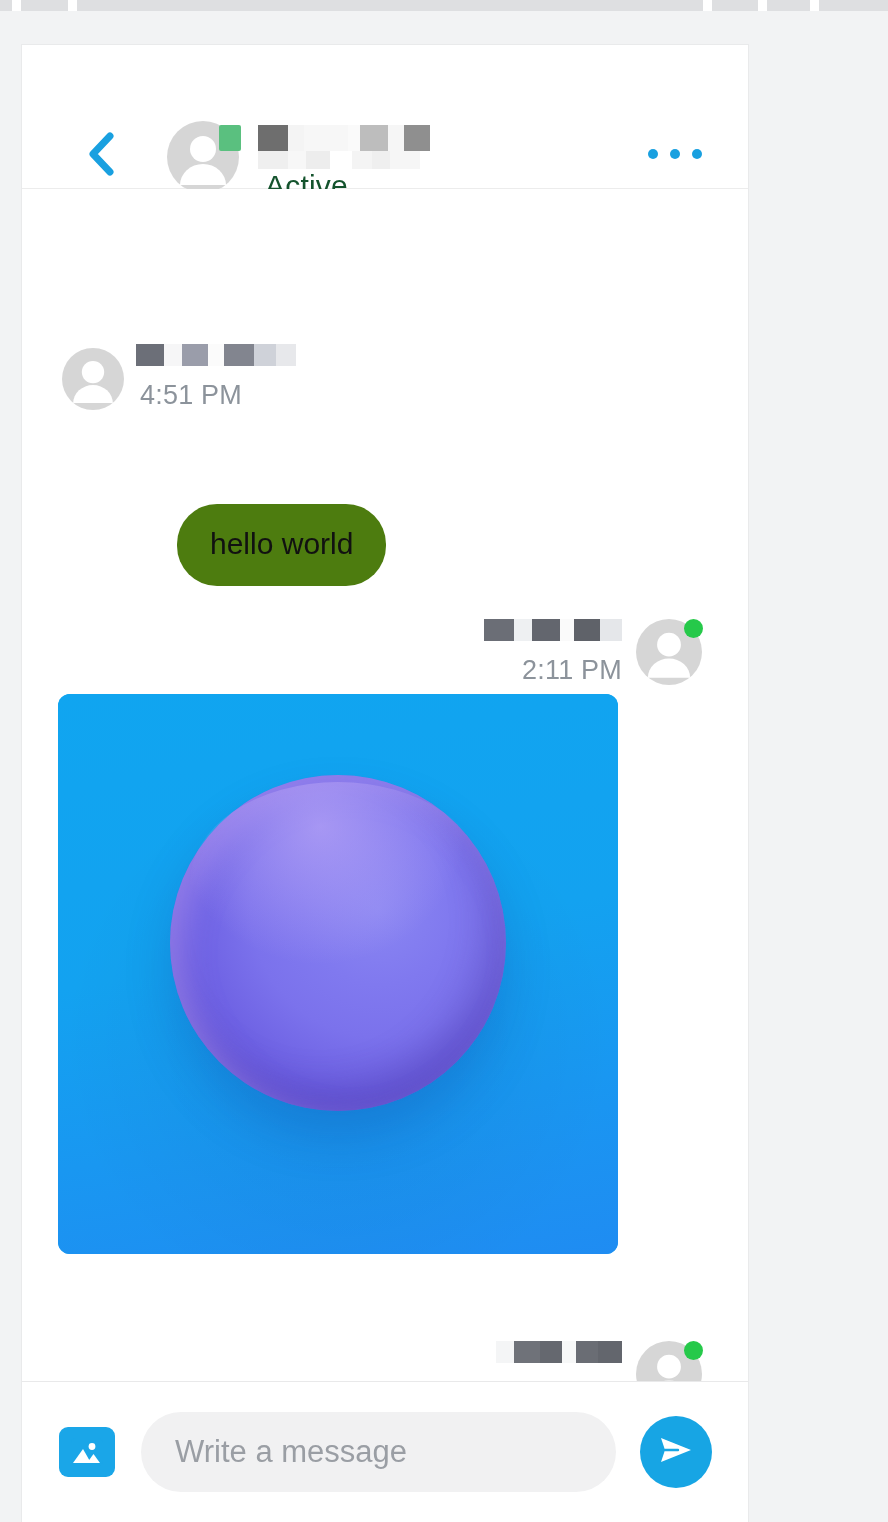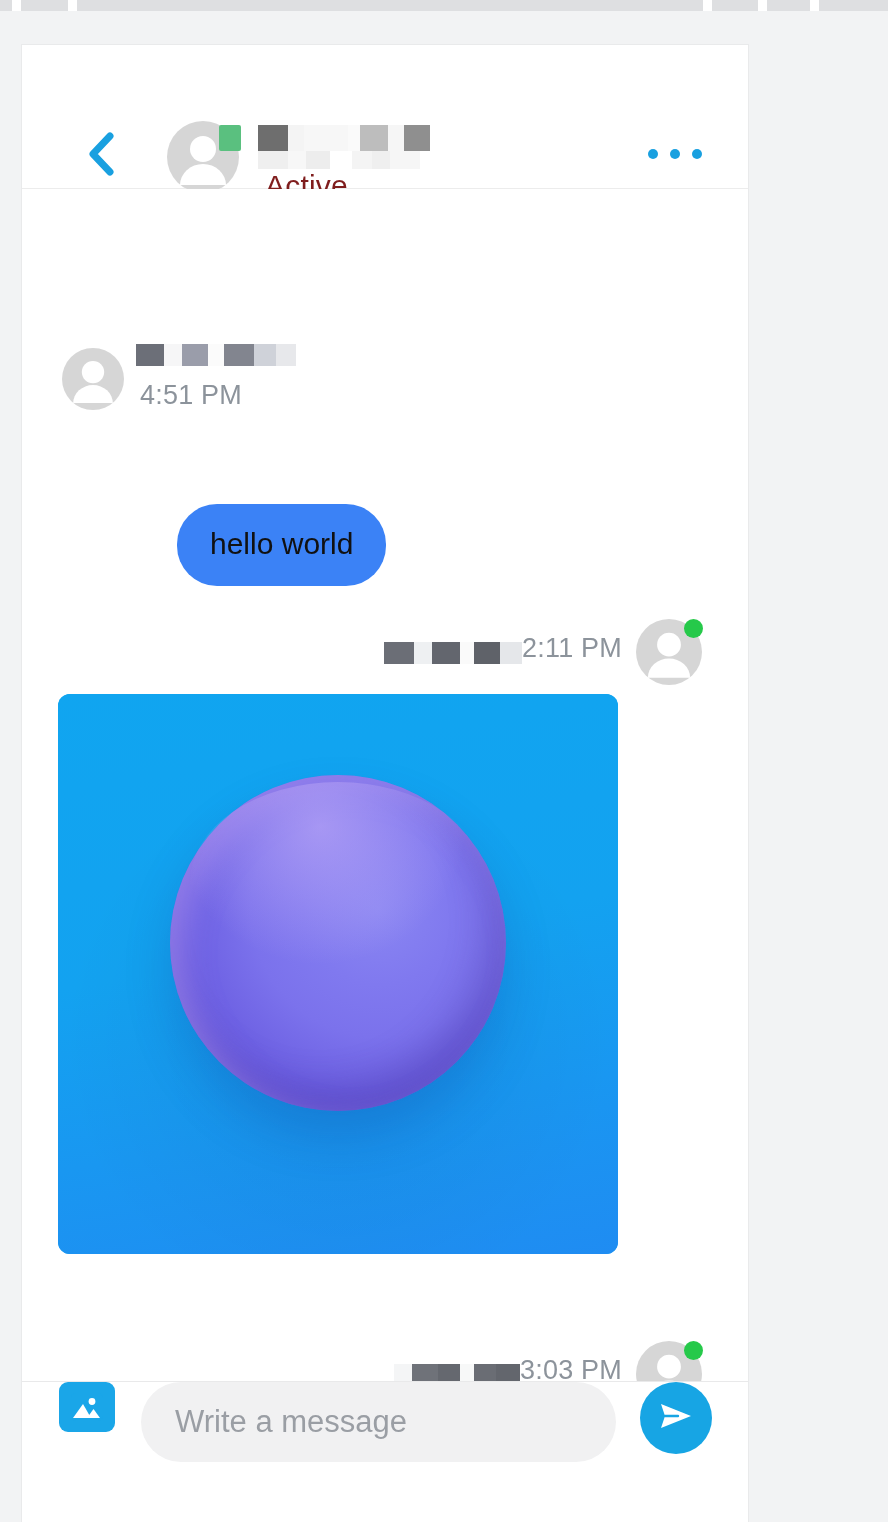--- a/index.html
+++ b/index.html
@@ -112,21 +112,21 @@
     top: 80px;
     display: flex;
     align-items: flex-start;
     height: 42px;
   }
   .header-status {
     position: absolute;
     left: 243px;
     top: 124px;
     font-size: 30px;
-    color: #7f1d1d;
+    color: #14532d;
     letter-spacing: 0.2px;
   }
   .menu-dots {
     position: absolute;
     right: 46px;
     top: 104px;
     display: flex;
     gap: 12px;
     cursor: pointer;
   }
@@ -177,36 +177,36 @@
     display: inline-block;
     font-size: 30px;
     line-height: 1;
     border-radius: 40px;
     white-space: nowrap;
   }
   .bubble-in {
     position: absolute;
     left: 155px;
     top: 315px;
-    background: #3b82f6;
+    background: #4d7c0f;
     color: #111111;
     padding: 25px 33px 27px 33px;
   }
 
   
   .msg-out-meta {
     position: absolute;
     display: flex;
     align-items: flex-start;
     justify-content: flex-end;
   }
   .msg-out-textcol {
     margin-right: 14px;
     display: flex;
-    flex-direction: row;
+    flex-direction: column;
     align-items: flex-end;
   }
   .msg-out-time { margin-top: 14px; }
 
   
   .attachment {
     position: absolute;
     left: 36px;
     top: 505px;
     width: 560px;
@@ -253,21 +253,21 @@
   
   .composer {
     position: absolute;
     left: 0;
     bottom: 0;
     width: 726px;
     height: 140px;
     border-top: 1px solid #e9e9ea;
     background: #ffffff;
     display: flex;
-    align-items: flex-start;
+    align-items: center;
   }
   .img-btn {
     margin-left: 37px;
     width: 56px;
     height: 50px;
     border-radius: 9px;
     background: #1aa6e8;
     display: flex;
     align-items: center;
     justify-content: center;

